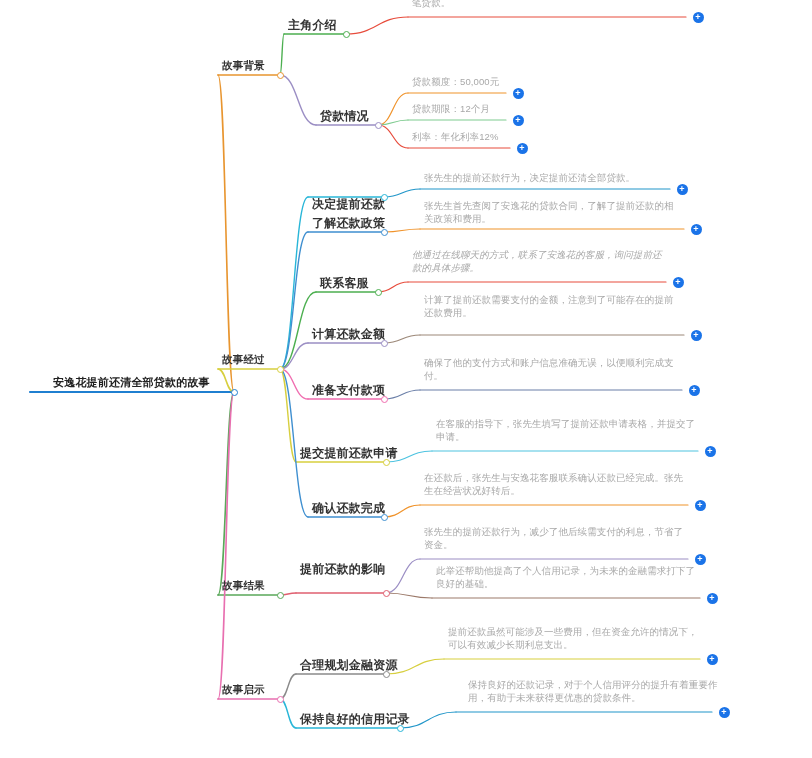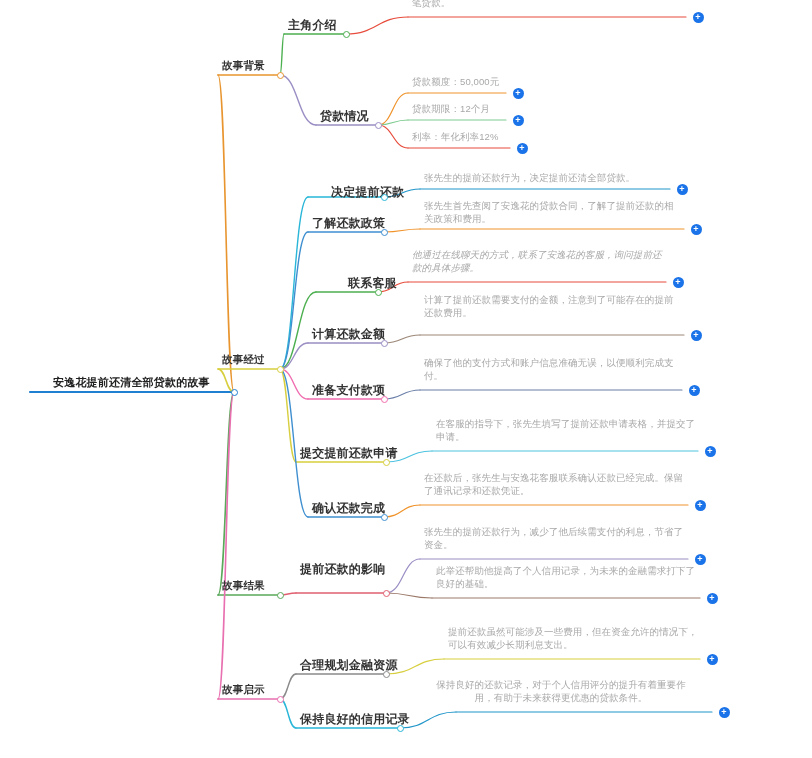--- a/index.html
+++ b/index.html
@@ -207,41 +207,41 @@
       <div class="node node-leaf" style="left: 412px; width: 96px; top: 131px;">
         <span class="node-label">利率：年化利率12%</span>
       </div>
       <div class="plus-btn" style="left: 516.5px; top: 142.5px; background: rgb(26, 115, 232);">
         <span>+</span>
       </div>
       <div class="node node-topic" style="left: 222px; width: 56px; top: 352px;">
         <span class="node-label">故事经过</span>
       </div>
       <div class="dot" style="left: 276.5px; top: 365.5px; border-color: rgb(215, 207, 63);"></div>
-      <div class="node node-sub" style="left: 312px; width: 70px; top: 184px; margin-left: 19px;">
+      <div class="node node-sub" style="left: 312px; width: 70px; top: 196px;">
         <span class="node-label">决定提前还款</span>
       </div>
       <div class="dot" style="left: 380.5px; top: 193.5px; border-color: rgb(41, 182, 216);"></div>
       <div class="node node-leaf" style="left: 424px; width: 244px; top: 172px;">
         <span class="node-label">张先生的提前还款行为，决定提前还清全部贷款。</span>
       </div>
       <div class="plus-btn" style="left: 676.5px; top: 183.5px; background: rgb(26, 115, 232);">
         <span>+</span>
       </div>
       <div class="node node-sub" style="left: 312px; width: 70px; top: 215px;">
         <span class="node-label">了解还款政策</span>
       </div>
       <div class="dot" style="left: 380.5px; top: 228.5px; border-color: rgb(63, 143, 208);"></div>
       <div class="node node-leaf" style="left: 424px; width: 258px; top: 200px;">
         <span class="node-label">张先生首先查阅了安逸花的贷款合同，了解了提前还款的相关政策和费用。</span>
       </div>
       <div class="plus-btn" style="left: 690.5px; top: 223.5px; background: rgb(26, 115, 232);">
         <span>+</span>
       </div>
-      <div class="node node-sub" style="left: 320px; width: 56px; top: 275px; margin-left: 28px;">
+      <div class="node node-sub" style="left: 320px; width: 56px; top: 275px;">
         <span class="node-label">联系客服</span>
       </div>
       <div class="dot" style="left: 374.5px; top: 288.5px; border-color: rgb(76, 175, 80);"></div>
       <div class="node node-leaf" style="left: 412px; width: 252px; top: 249px; font-style: italic;">
         <span class="node-label">他通过在线聊天的方式，联系了安逸花的客服，询问提前还款的具体步骤。</span>
       </div>
       <div class="plus-btn" style="left: 672.5px; top: 276.5px; background: rgb(26, 115, 232);">
         <span>+</span>
       </div>
       <div class="node node-sub" style="left: 312px; width: 70px; top: 326px;">
@@ -272,21 +272,21 @@
         <span class="node-label">在客服的指导下，张先生填写了提前还款申请表格，并提交了申请。</span>
       </div>
       <div class="plus-btn" style="left: 704.5px; top: 445.5px; background: rgb(26, 115, 232);">
         <span>+</span>
       </div>
       <div class="node node-sub" style="left: 312px; width: 70px; top: 500px;">
         <span class="node-label">确认还款完成</span>
       </div>
       <div class="dot" style="left: 380.5px; top: 513.5px; border-color: rgb(63, 143, 208);"></div>
       <div class="node node-leaf" style="left: 424px; width: 262px; top: 472px;">
-        <span class="node-label">在还款后，张先生与安逸花客服联系确认还款已经完成。保留了通讯记录和还款凭证。</span>
+        <span class="node-label">在还款后，张先生与安逸花客服联系确认还款已经完成。张先生在经营状况好转后。</span>
       </div>
       <div class="plus-btn" style="left: 694.5px; top: 499.5px; background: rgb(26, 115, 232);">
         <span>+</span>
       </div>
       <div class="node node-topic" style="left: 222px; width: 56px; top: 578px;">
         <span class="node-label">故事结果</span>
       </div>
       <div class="dot" style="left: 276.5px; top: 591.5px; border-color: rgb(90, 168, 90);"></div>
       <div class="node node-sub" style="left: 300px; width: 84px; top: 561px;">
         <span class="node-label">提前还款的影响</span>
@@ -315,20 +315,20 @@
       <div class="node node-leaf" style="left: 448px; width: 250px; top: 626px;">
         <span class="node-label">提前还款虽然可能涉及一些费用，但在资金允许的情况下，可以有效减少长期利息支出。</span>
       </div>
       <div class="plus-btn" style="left: 706.5px; top: 653.5px; background: rgb(26, 115, 232);">
         <span>+</span>
       </div>
       <div class="node node-sub" style="left: 300px; width: 98px; top: 711px;">
         <span class="node-label">保持良好的信用记录</span>
       </div>
       <div class="dot" style="left: 396.5px; top: 724.5px; border-color: rgb(41, 182, 216);"></div>
-      <div class="node node-leaf" style="left: 436px; width: 250px; top: 679px; text-align: center;">
+      <div class="node node-leaf" style="left: 468px; width: 250px; top: 679px;">
         <span class="node-label">保持良好的还款记录，对于个人信用评分的提升有着重要作用，有助于未来获得更优惠的贷款条件。</span>
       </div>
       <div class="plus-btn" style="left: 718.5px; top: 706.5px; background: rgb(26, 115, 232);">
         <span>+</span>
       </div>
     </div>
 </div>
 
 </body></html>

